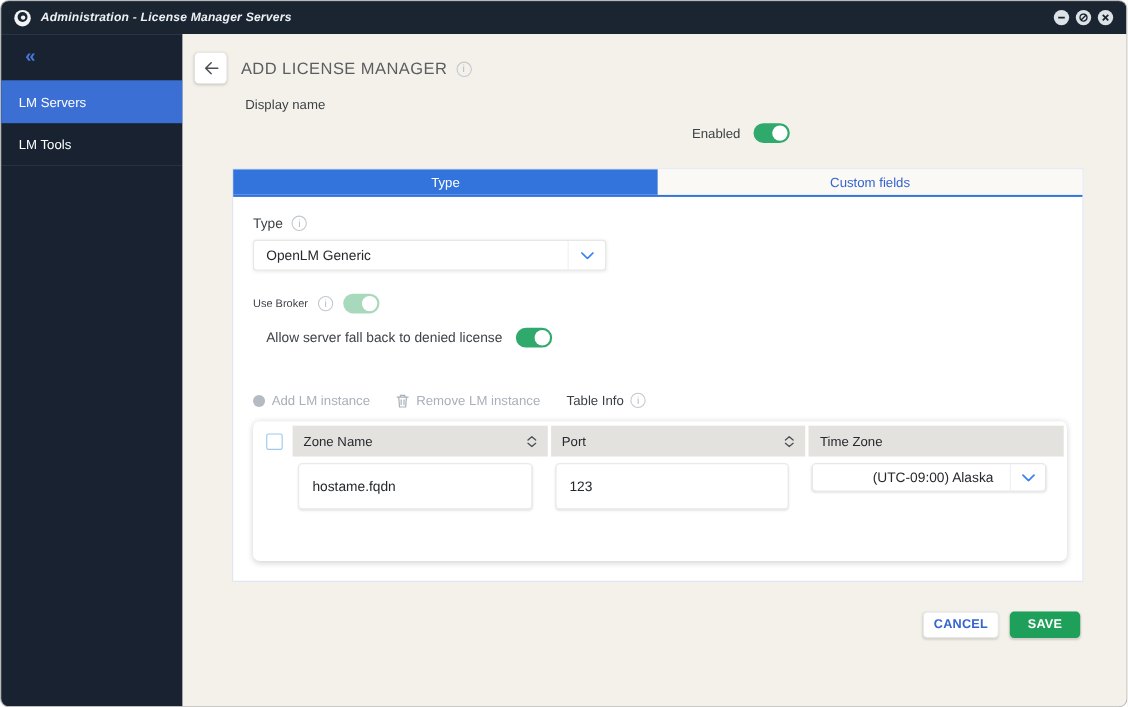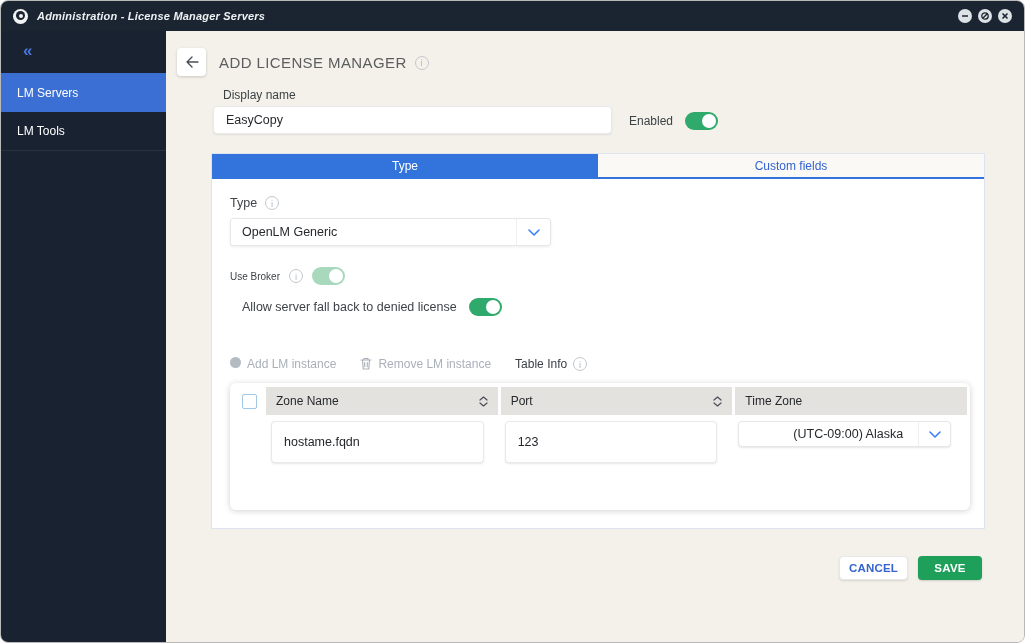--- a/index.html
+++ b/index.html
@@ -73,21 +73,21 @@
   .label-row { display:flex; align-items:center; gap:8px; font-size:12.5px; color:#3e4348; }
   .select {
     margin-top:8px; width:321px; height:28px; background:#fff; border:1px solid #e7e7e7;
     border-radius:3px; box-shadow:0 1px 3px rgba(0,0,0,.08); display:flex; align-items:stretch; cursor:pointer;
   }
   .select .value { flex:1; font-size:12.5px; color:#26292d; display:flex; align-items:center; padding-left:11px; }
   .select .caret { width:34px; border-left:1px solid #efefef; display:flex; align-items:center; justify-content:center; }
   .broker-row { margin-top:21px; display:flex; align-items:center; gap:9px; font-size:10px; color:#3e4348; }
   .fallback-row { margin-top:13px; margin-left:12px; display:flex; align-items:center; gap:12px; font-size:12.5px; color:#3e4348; }
   .toolbar { margin-top:41px; display:flex; align-items:center; font-size:12px; }
-  .tool { display:flex; gap:6px; cursor:default; }
+  .tool { display:flex; align-items:center; gap:6px; cursor:default; }
   .tool.disabled { color:#a9b0b9; }
   .tool.enabled { color:#3b4046; cursor:pointer; }
   .add-dot { width:11px; height:11px; border-radius:50%; background:#b4bbc3; }
   .tool + .tool { margin-left:24px; }
   
   .table {
     margin-top:12px; width:740px; height:127px; background:#fff; border-radius:6px;
     box-shadow:0 1px 6px rgba(0,0,0,.18); padding:4px 3px 0 3px;
   }
   .thead { display:flex; height:28px; }
@@ -164,21 +164,20 @@
         <svg width="14" height="12" viewBox="0 0 14 12">
             <path d="M7 1 L2 6 L7 11 M2 6 H13" stroke="#4a4f55" stroke-width="1.4" fill="none" stroke-linecap="round" stroke-linejoin="round"></path>
           </svg>
       </div>
       <div class="page-title">
         <span>ADD LICENSE MANAGER</span>
         <span class="info-icon"></span>
       </div>
 
       <div class="field-label">Display name</div>
-      <input class="text-input display-input" value="EasyCopy" style="">
 
       <div class="enabled-label">Enabled</div>
       <div class="toggle green enabled-toggle">
           <span class="knob"></span>
         </div>
 
       <div class="panel">
         <div class="tabbar">
           <div class="tab active">Type</div>
           <div class="tab inactive">Custom fields</div>

